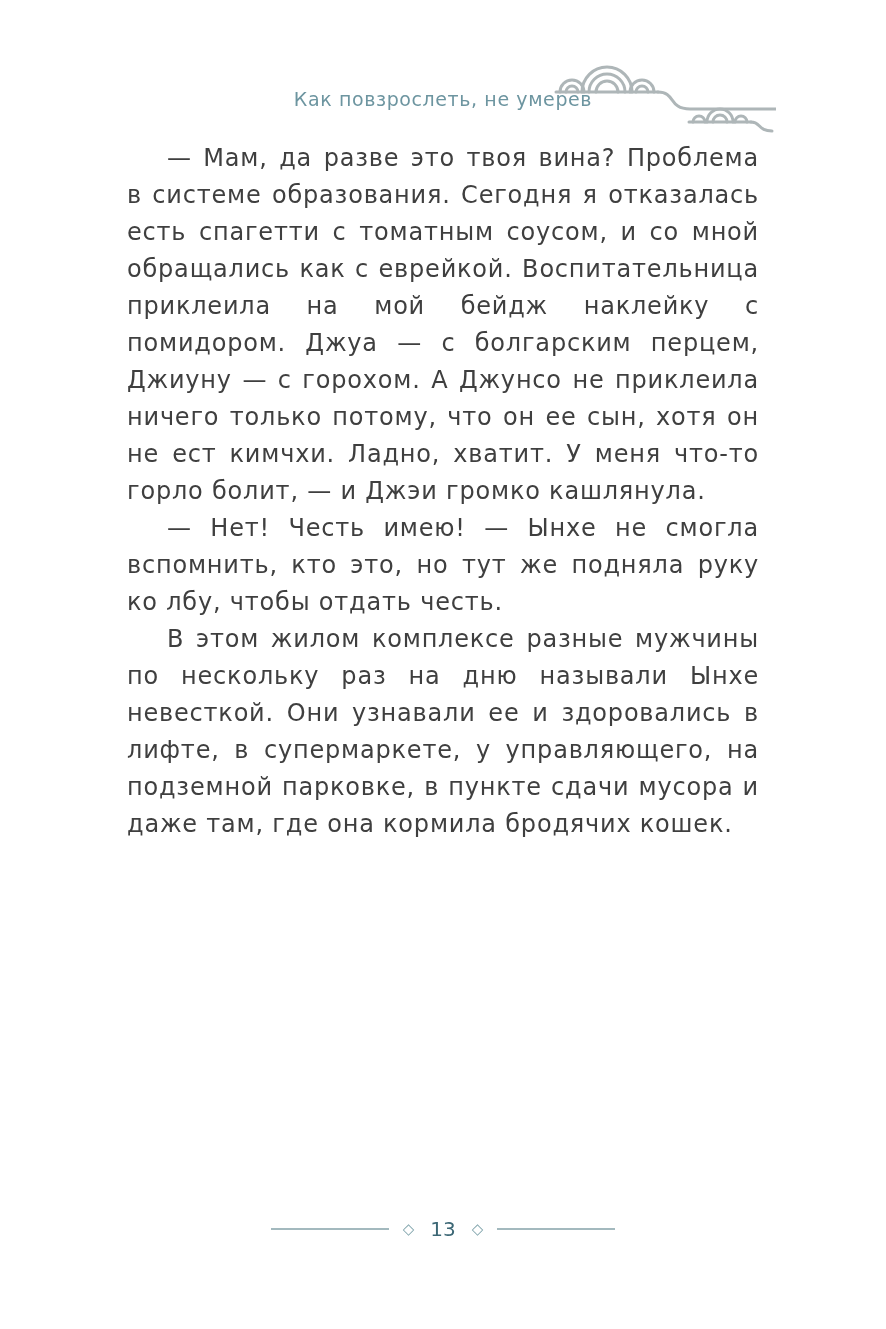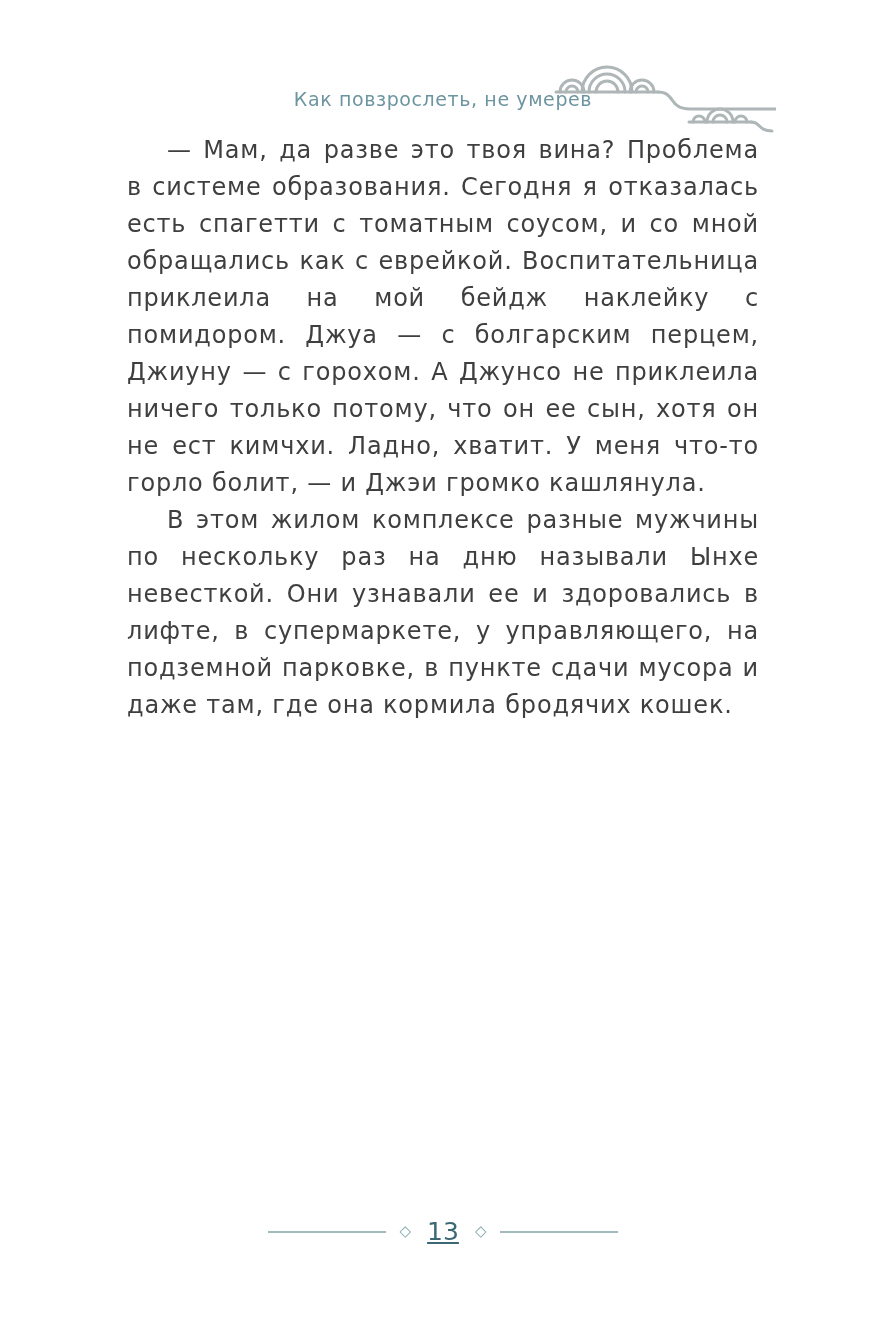--- a/index.html
+++ b/index.html
@@ -28,21 +28,21 @@
   }
   .ornament {
     position: absolute;
     top: 52px;
     right: 0;
     width: 228px;
     height: 86px;
   }
   .text-block {
     position: absolute;
-    top: 132px;
+    top: 140px;
     left: 127px;
     width: 632px;
     color: #3f3f3f;
     font-size: 24px;
     line-height: 37px;
     letter-spacing: 0.8px;
     text-align: justify;
   }
   .text-block p {
     margin: 0;
@@ -63,24 +63,23 @@
     height: 0;
     border-top: 2px solid #a3b9be;
   }
   .footer-diamond {
     color: #7fa3ab;
     font-size: 15px;
     line-height: 1;
   }
   .page-number {
     color: #3c6775;
-    font-size: 25px;
+    font-size: 20px;
     line-height: 1;
     padding: 0 2px;
-    text-decoration: underline;
   }
 </style>
 </head>
 <body>
 
 <div class="page">
 
   <div class="running-title">Как повзрослеть, не умерев</div>
 
   <svg class="ornament" viewBox="0 0 228 86" fill="none" stroke="#aeb6b8" stroke-width="3" stroke-linecap="round">
@@ -99,20 +98,21 @@
     <path d="M 159 70 A 13 13 0 0 1 185 70"></path>
     <path d="M 165 70 A 7 7 0 0 1 179 70"></path>
     <path d="M 145 70 A 6 6 0 0 1 157 70"></path>
     <path d="M 187 70 A 6 6 0 0 1 199 70"></path>
     <path d="M 141 70 L 203 70"></path>
     <path d="M 203 70 C 213 70 210 79 224 79"></path>
   </svg>
 
   <main class="text-block">
     <p>— Мам, да разве это твоя вина? Проблема в системе образования. Сегодня я отказалась есть спагетти с томатным соусом, и со мной обращались как с еврейкой. Воспитательница приклеила на мой бейдж наклейку с помидором. Джуа — с болгарским перцем, Джиуну — с горохом. А Джунсо не приклеила ничего только потому, что он ее сын, хотя он не ест кимчхи. Ладно, хватит. У меня что-то горло болит, — и Джэи громко кашлянула.</p>
+    <p>— Нет! Честь имею! — Ынхе не смогла вспомнить, кто это, но тут же подняла руку ко лбу, чтобы отдать честь.</p>
     <p>В этом жилом комплексе разные мужчины по нескольку раз на дню называли Ынхе невесткой. Они узнавали ее и здоровались в лифте, в супермаркете, у управляющего, на подземной парковке, в пункте сдачи мусора и даже там, где она кормила бродячих кошек.</p>
   </main>
 
   <footer class="page-footer">
     <span class="footer-rule"></span>
     <span class="footer-diamond">◇</span>
     <span class="page-number">13</span>
     <span class="footer-diamond">◇</span>
     <span class="footer-rule"></span>
   </footer>

